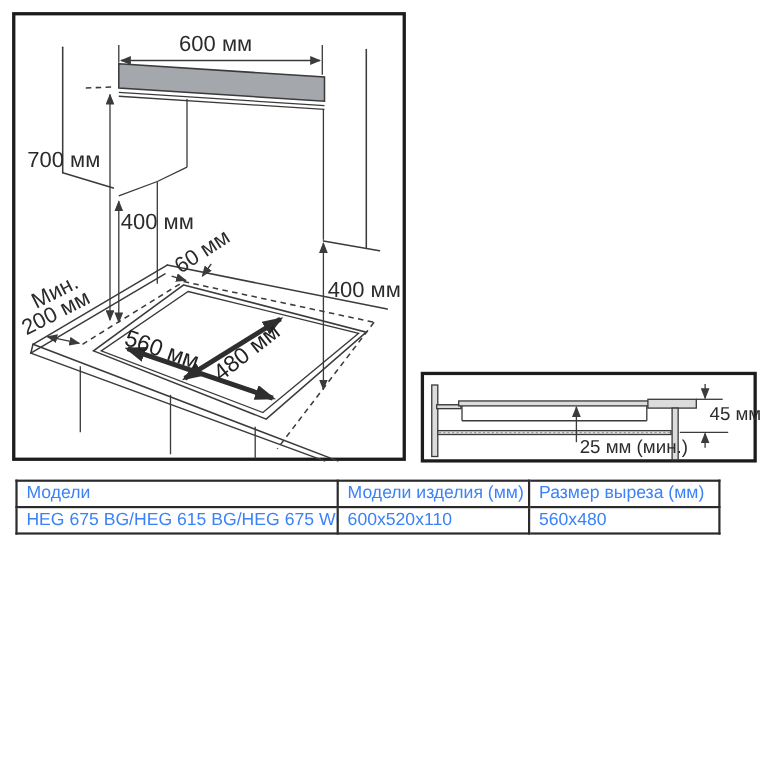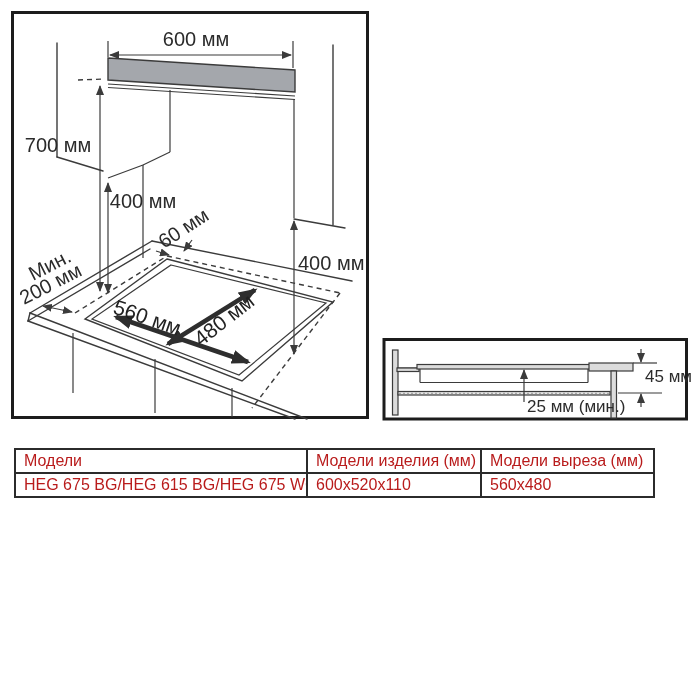--- a/index.html
+++ b/index.html
@@ -11,21 +11,21 @@
   .dash{stroke:#3b3b3b;stroke-width:1.4;fill:none;stroke-dasharray:5 4;}
   .thick{stroke:#2e2e2e;stroke-width:4.5;fill:none;}
   .brd{stroke:#1c1c1c;stroke-width:3;fill:none;}
   .dimtext{font-family:"Liberation Sans",sans-serif;font-size:20px;fill:#2b2b2b;}
   .dimtext-b{font-family:"Liberation Sans",sans-serif;font-size:21px;fill:#222;}
   .dimtext-s{font-family:"Liberation Sans",sans-serif;font-size:17px;fill:#2b2b2b;}
   .grayfill{fill:#a4a7ac;stroke:#3b3b3b;stroke-width:1.4;}
   .litefill{fill:#dcdcdc;stroke:#3b3b3b;stroke-width:1.2;}
   .shelffill{fill:#e7e7e7;stroke:#3b3b3b;stroke-width:1.2;}
   #spec-table{position:absolute;left:14px;top:436px;width:639px;border-collapse:collapse;
-              table-layout:fixed;font-size:16px;color:#b91c1c;margin-top:12px;}
+              table-layout:fixed;font-size:16px;color:#3b82f6;}
   #spec-table td{border:2px solid #2b2b2b;height:20px;padding:1px 4px 1px 8px;
                  white-space:nowrap;overflow:hidden;vertical-align:middle;}
 </style>
 </head>
 <body>
 
 <div id="page">
 
   <svg width="700" height="700" viewBox="0 0 700 700">
     <defs>
@@ -166,21 +166,21 @@
   <table id="spec-table">
     <colgroup>
         <col style="width:292px">
         <col style="width:174px">
         <col style="width:173px">
       </colgroup>
     <tbody>
       <tr>
         <td>Модели</td>
         <td>Модели изделия (мм)</td>
-        <td>Модели выреза (мм)</td>
+        <td>Размер выреза (мм)</td>
       </tr>
       <tr>
         <td>HEG 675 BG/HEG 615 BG/HEG 675 WG</td>
         <td>600x520x110</td>
         <td>560x480</td>
       </tr>
     </tbody>
   </table>
 
 </div>

